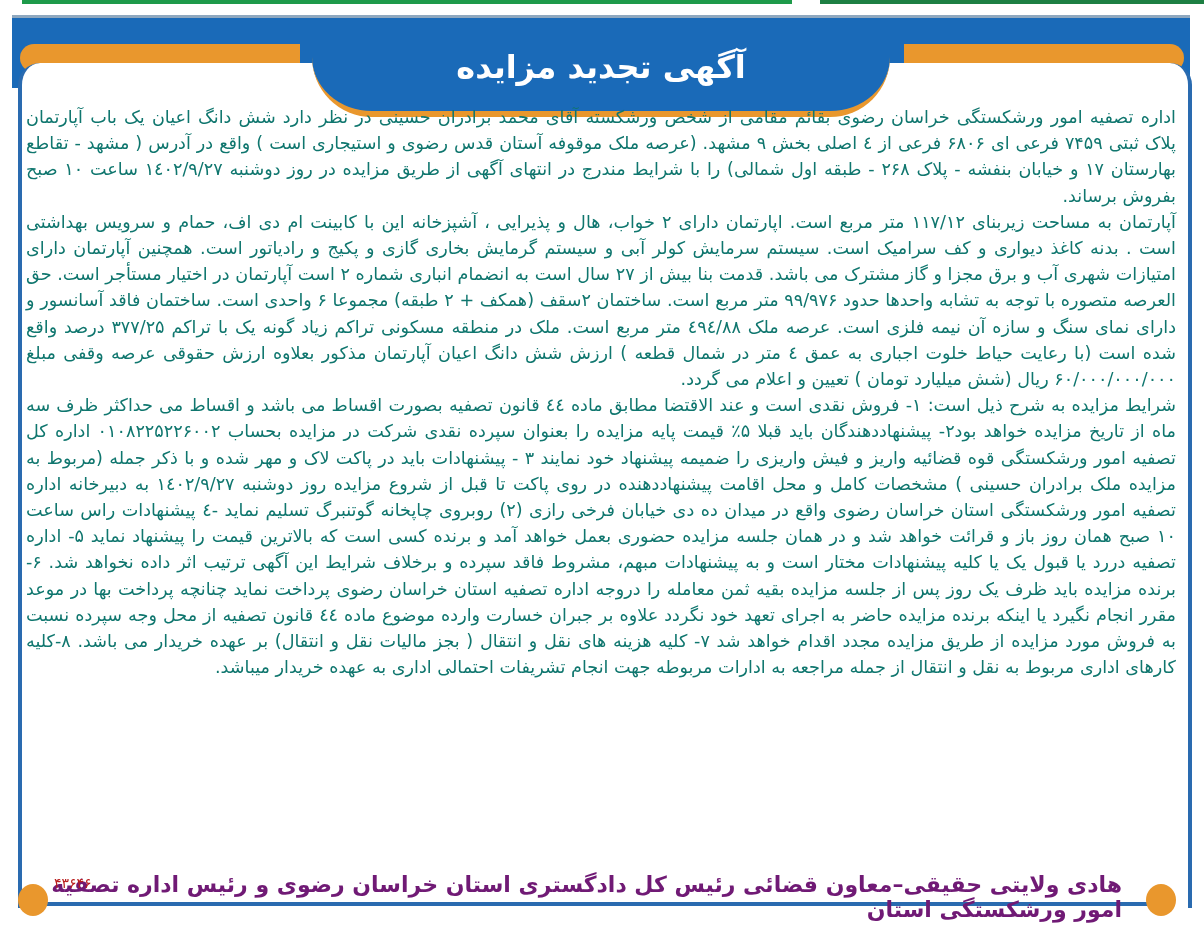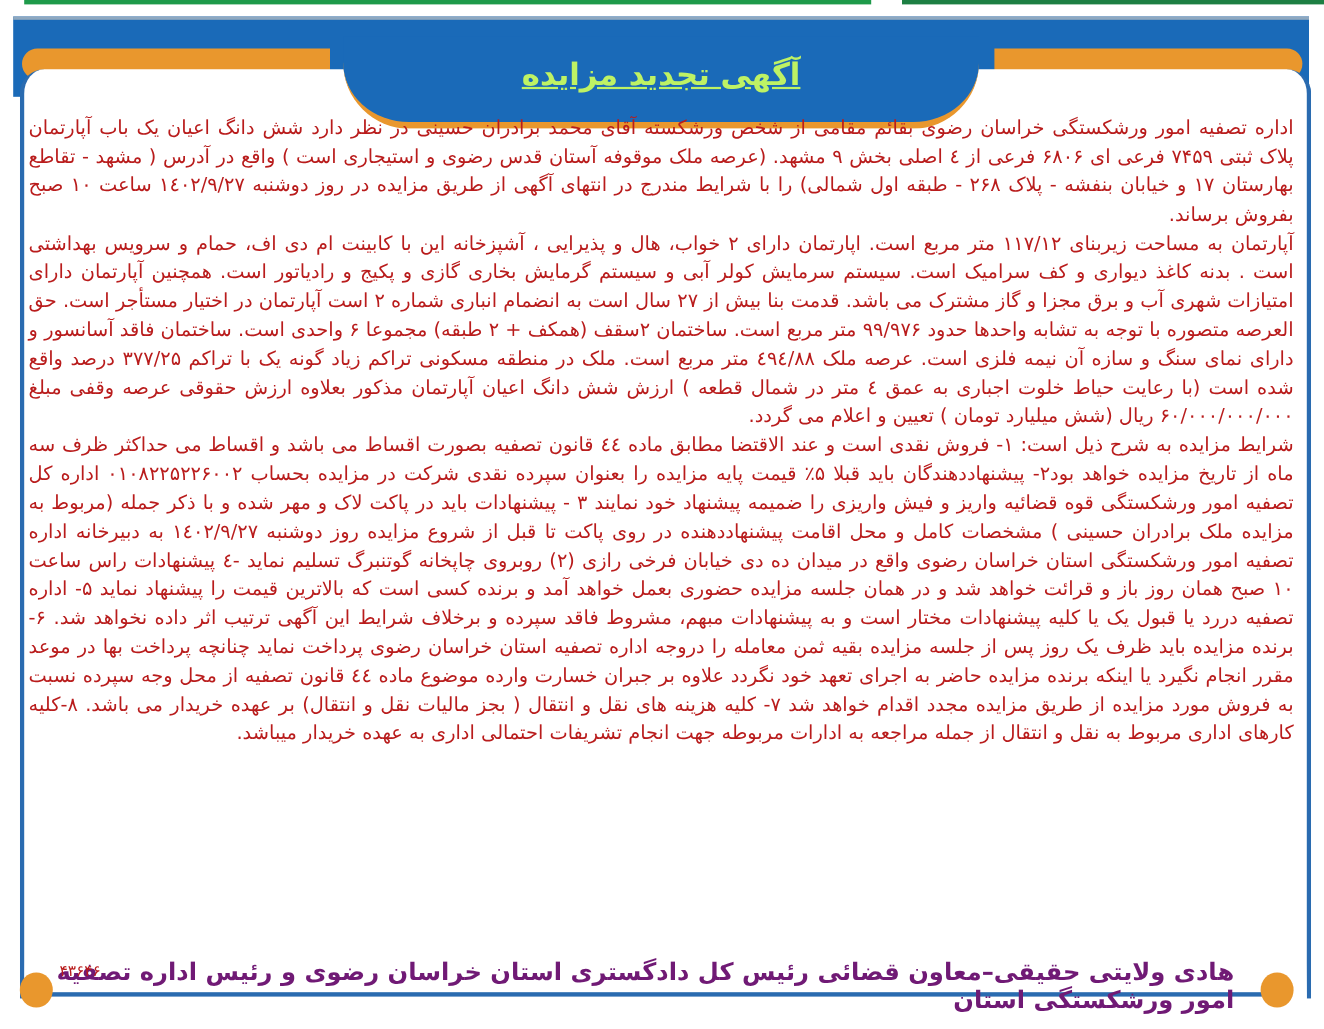--- a/index.html
+++ b/index.html
@@ -31,27 +31,27 @@
     border-radius:22px 22px 0 0;
   }
   .title-tab {
     position:absolute; left:300px; top:18px; width:578px; height:78px;
     background:#1a6ab8; border:none;
     border-bottom:6px solid #e9972d;
     border-radius:0 0 60px 60px;
     display:flex; align-items:center; justify-content:center;
   }
   .title {
-    color:#bef264; font-weight:bold; font-size:28px; direction:rtl;
-    font-family:"DejaVu Sans", sans-serif; margin-top:-10px;text-decoration:underline;
+    color:#ffffff; font-weight:bold; font-size:32px; direction:rtl;
+    font-family:"DejaVu Sans", sans-serif; margin-top:-10px;
   }
   .body-text {
     position:absolute; left:26px; top:104px; width:1150px;
     direction:rtl; text-align:justify; text-align-last:right;
-    font-size:17.6px; line-height:26.2px; color:#b91c1c;
+    font-size:17.6px; line-height:26.2px; color:#0f766e;
     font-family:"DejaVu Sans", sans-serif;
   }
   .body-text p { margin:0; }
   .footer {
     position:absolute; left:22px; top:866px; width:1160px; height:40px;
   }
   .footer-line {
     position:absolute; left:6px; top:36px; width:1138px; height:4px; background:#2a6bb0;
   }
   .footer-dot-left {

